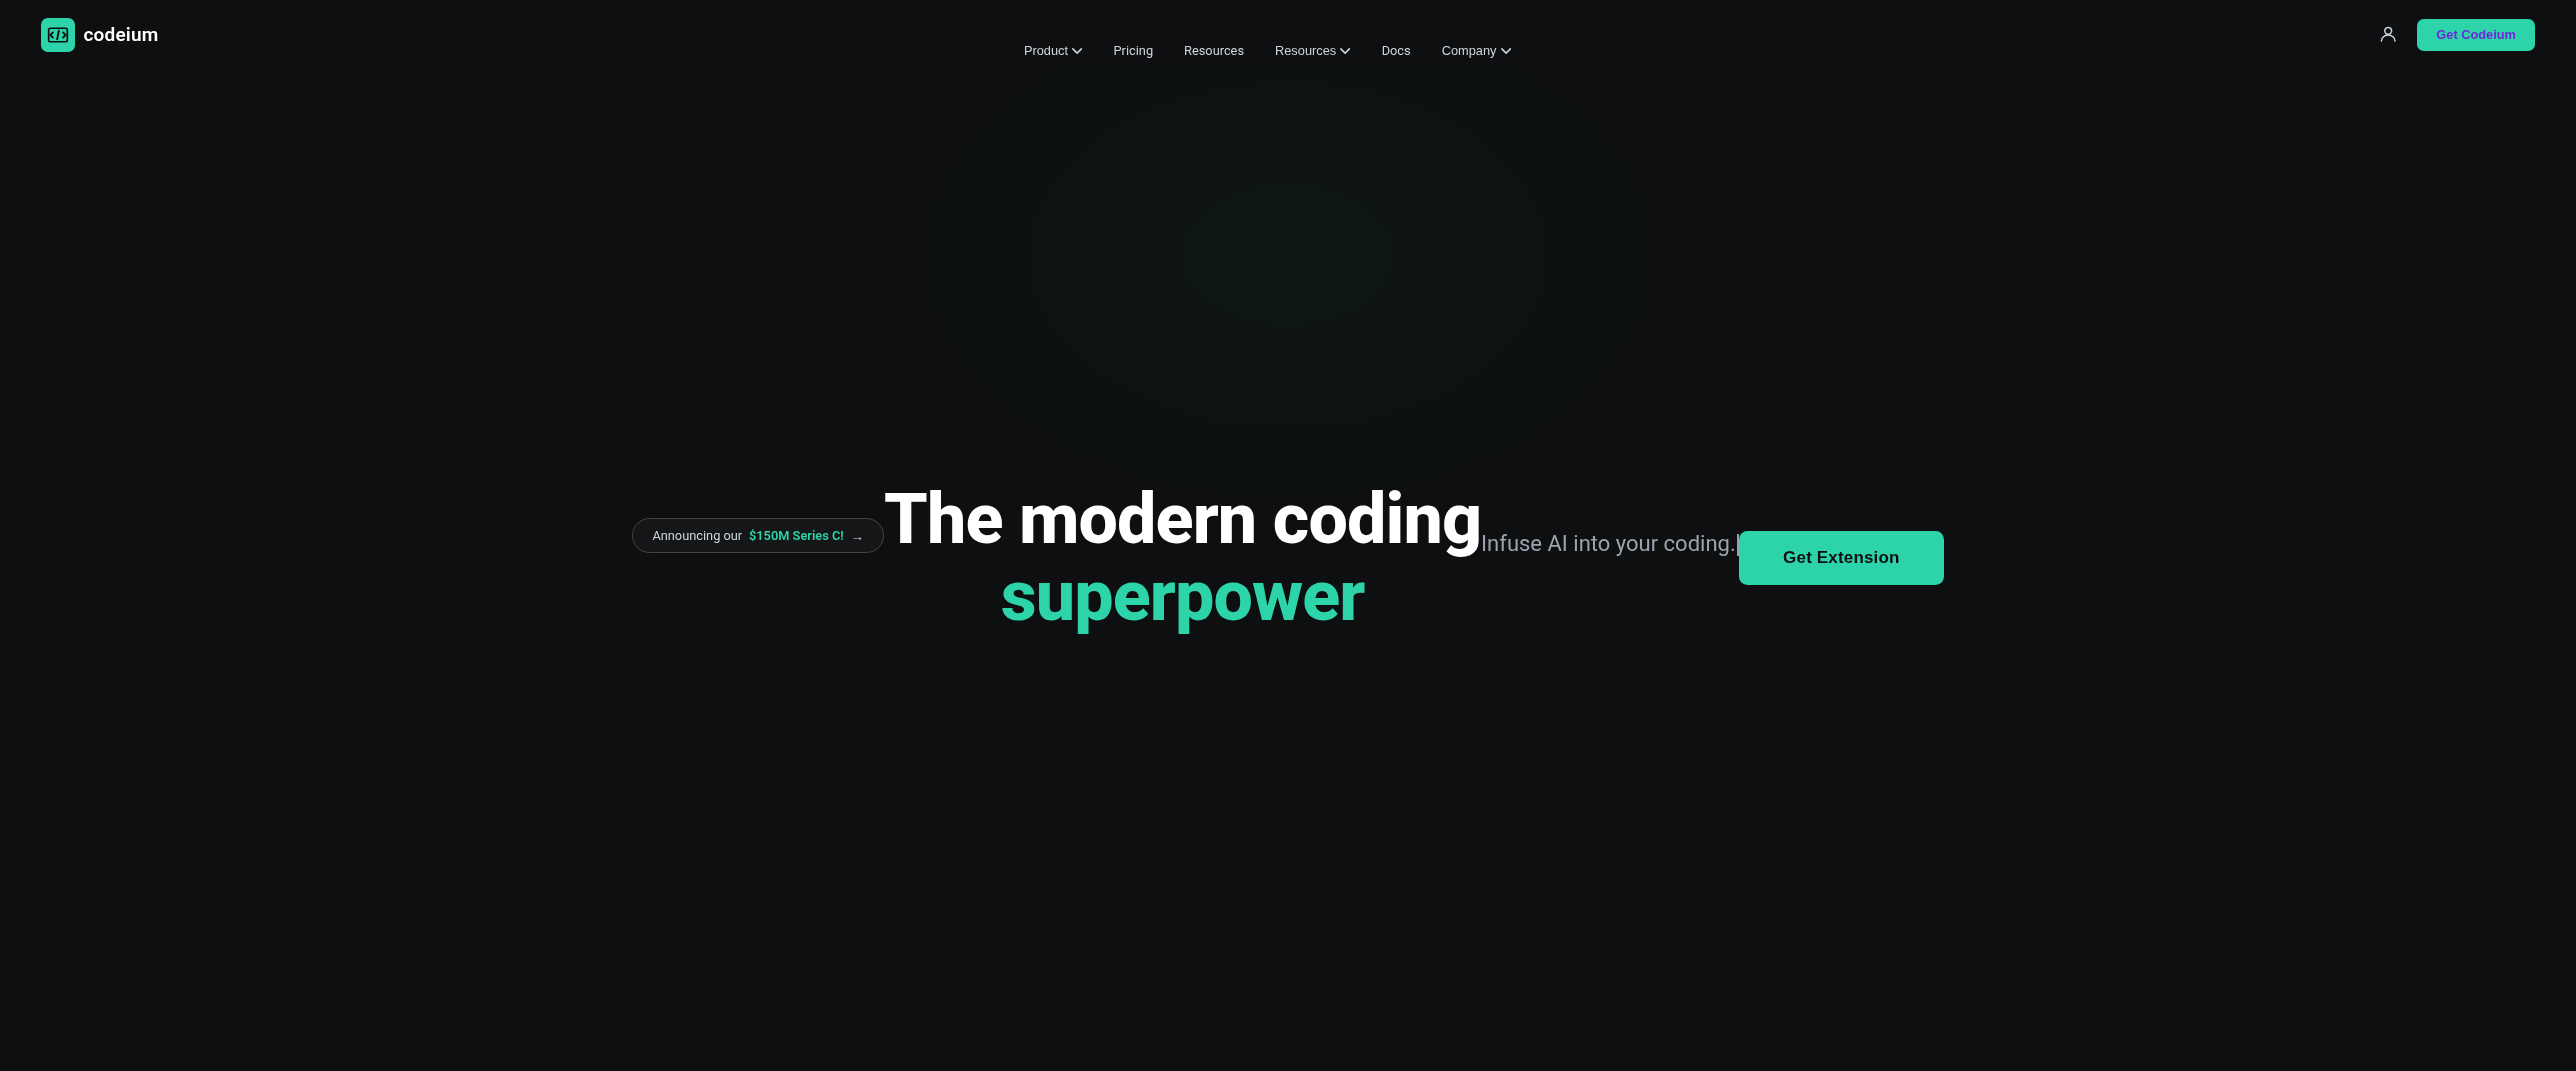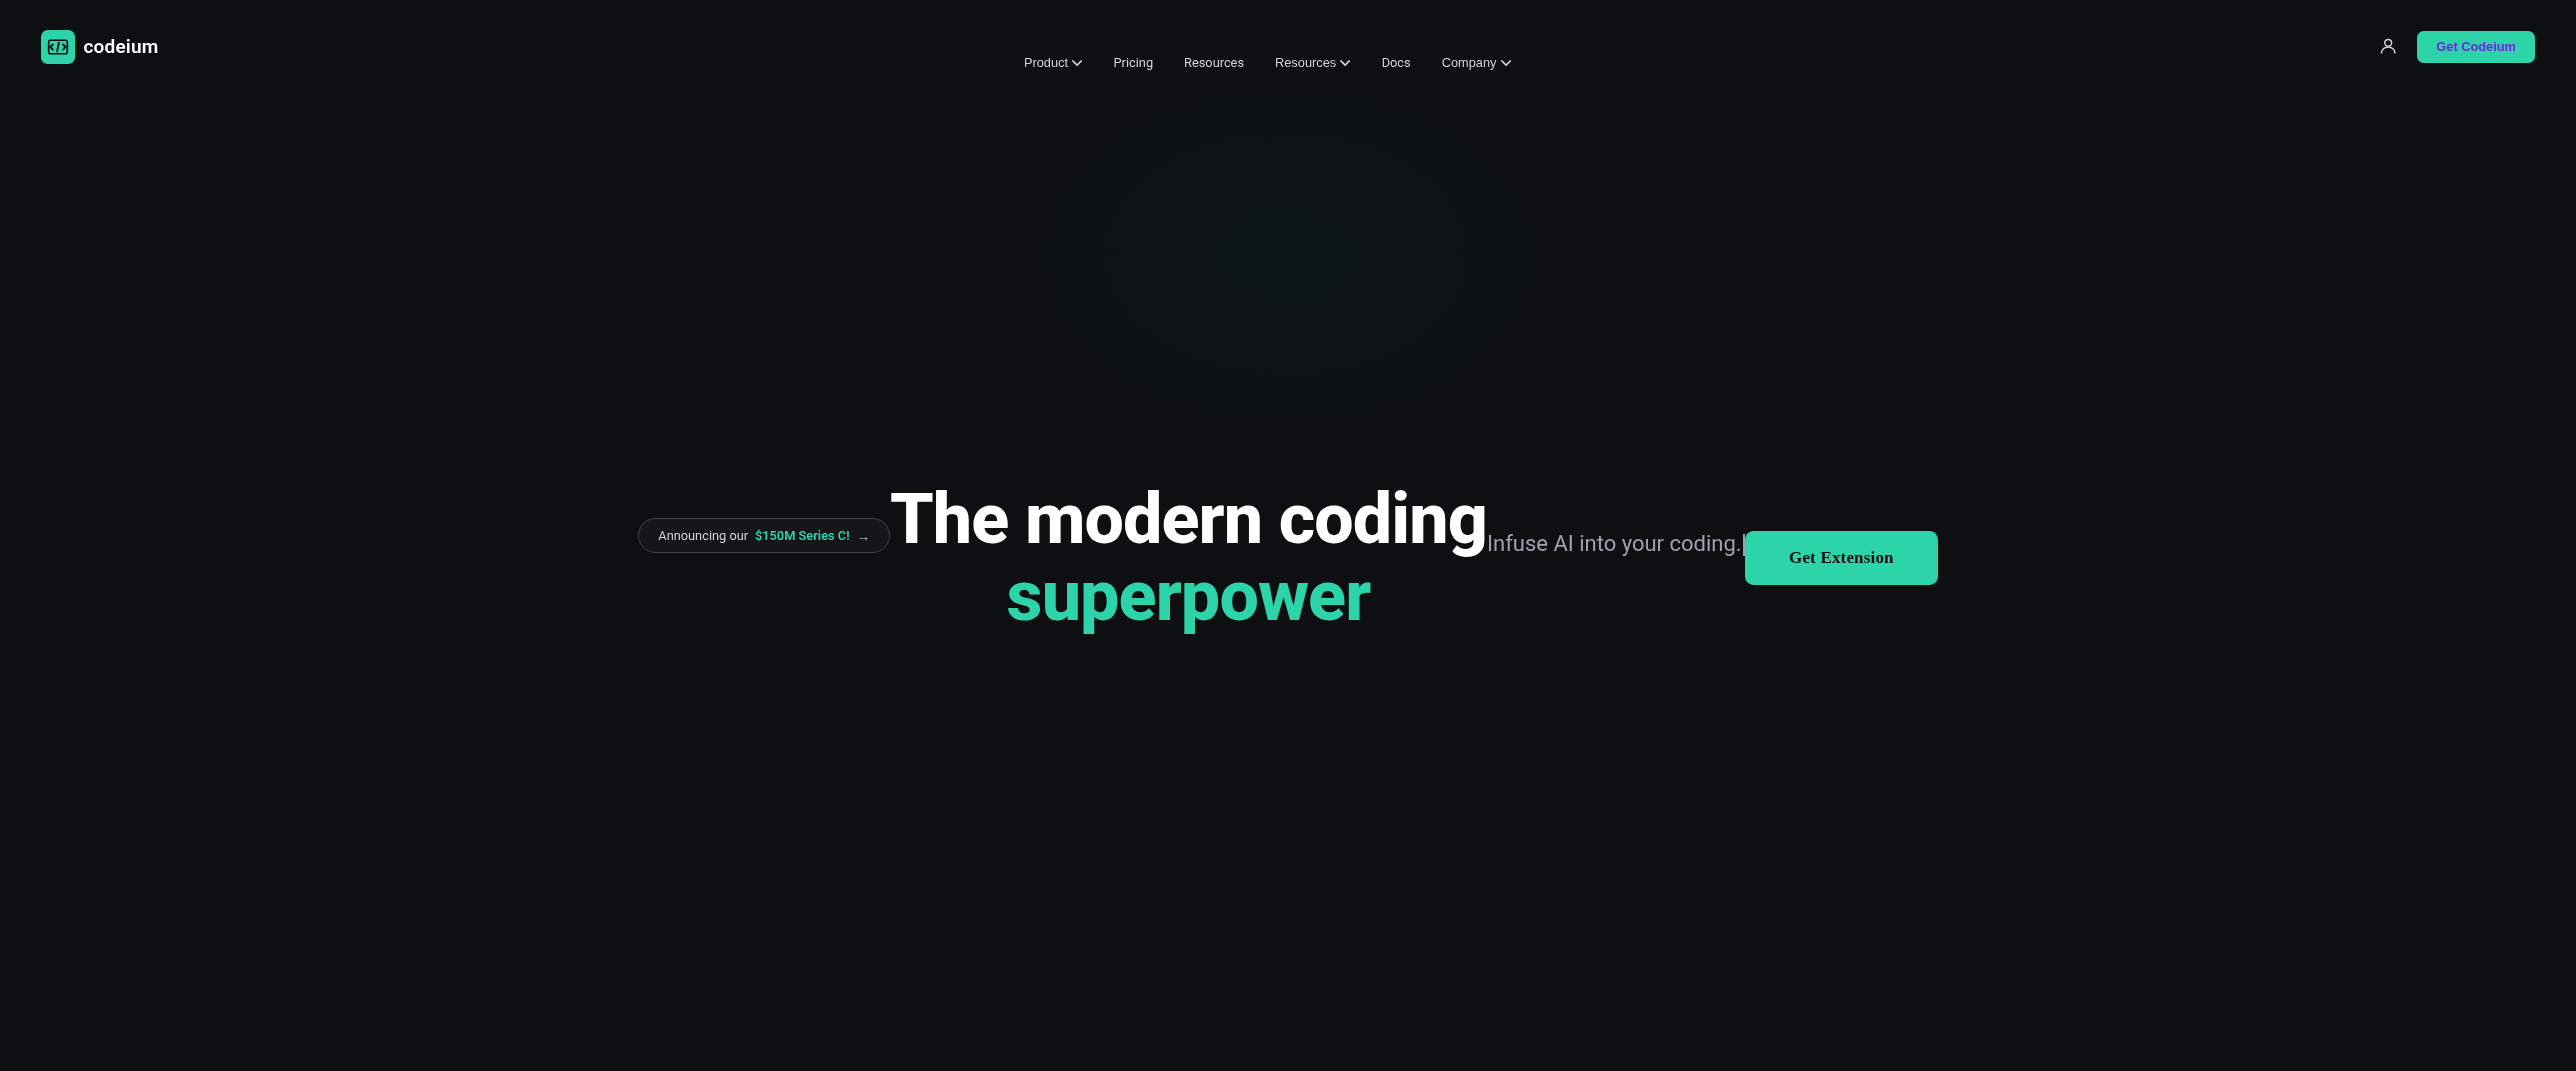--- a/index.html
+++ b/index.html
@@ -14,21 +14,21 @@
 
     
     nav {
       display: flex;
       align-items: center;
       justify-content: space-between;
       padding: 0 41px;
       height: 61px;
       background: #0d0f10;
       position: sticky;
-      top: 16px;
+      top: 4px;
       z-index: 100;
     }
 
     .nav-logo {
       display: flex;
       align-items: center;
       gap: 8.5px;
       text-decoration: none;
     }
 
@@ -186,21 +186,20 @@
     .btn-get-extension {
       background: #2dd4aa;
       color: #0d0f10;
       border: none;
       border-radius: 8.5px;
       padding: 17px 44px;
       font-size: 17px;
       font-weight: 700;
       cursor: pointer;
       letter-spacing: 0.01em;
-      font-family: Liberation Serif, serif;
     }
 
     
     .hero::before {
       content: '';
       position: absolute;
       top: 0;
       left: 50%;
       transform: translateX(-50%);
       width: 767px;

